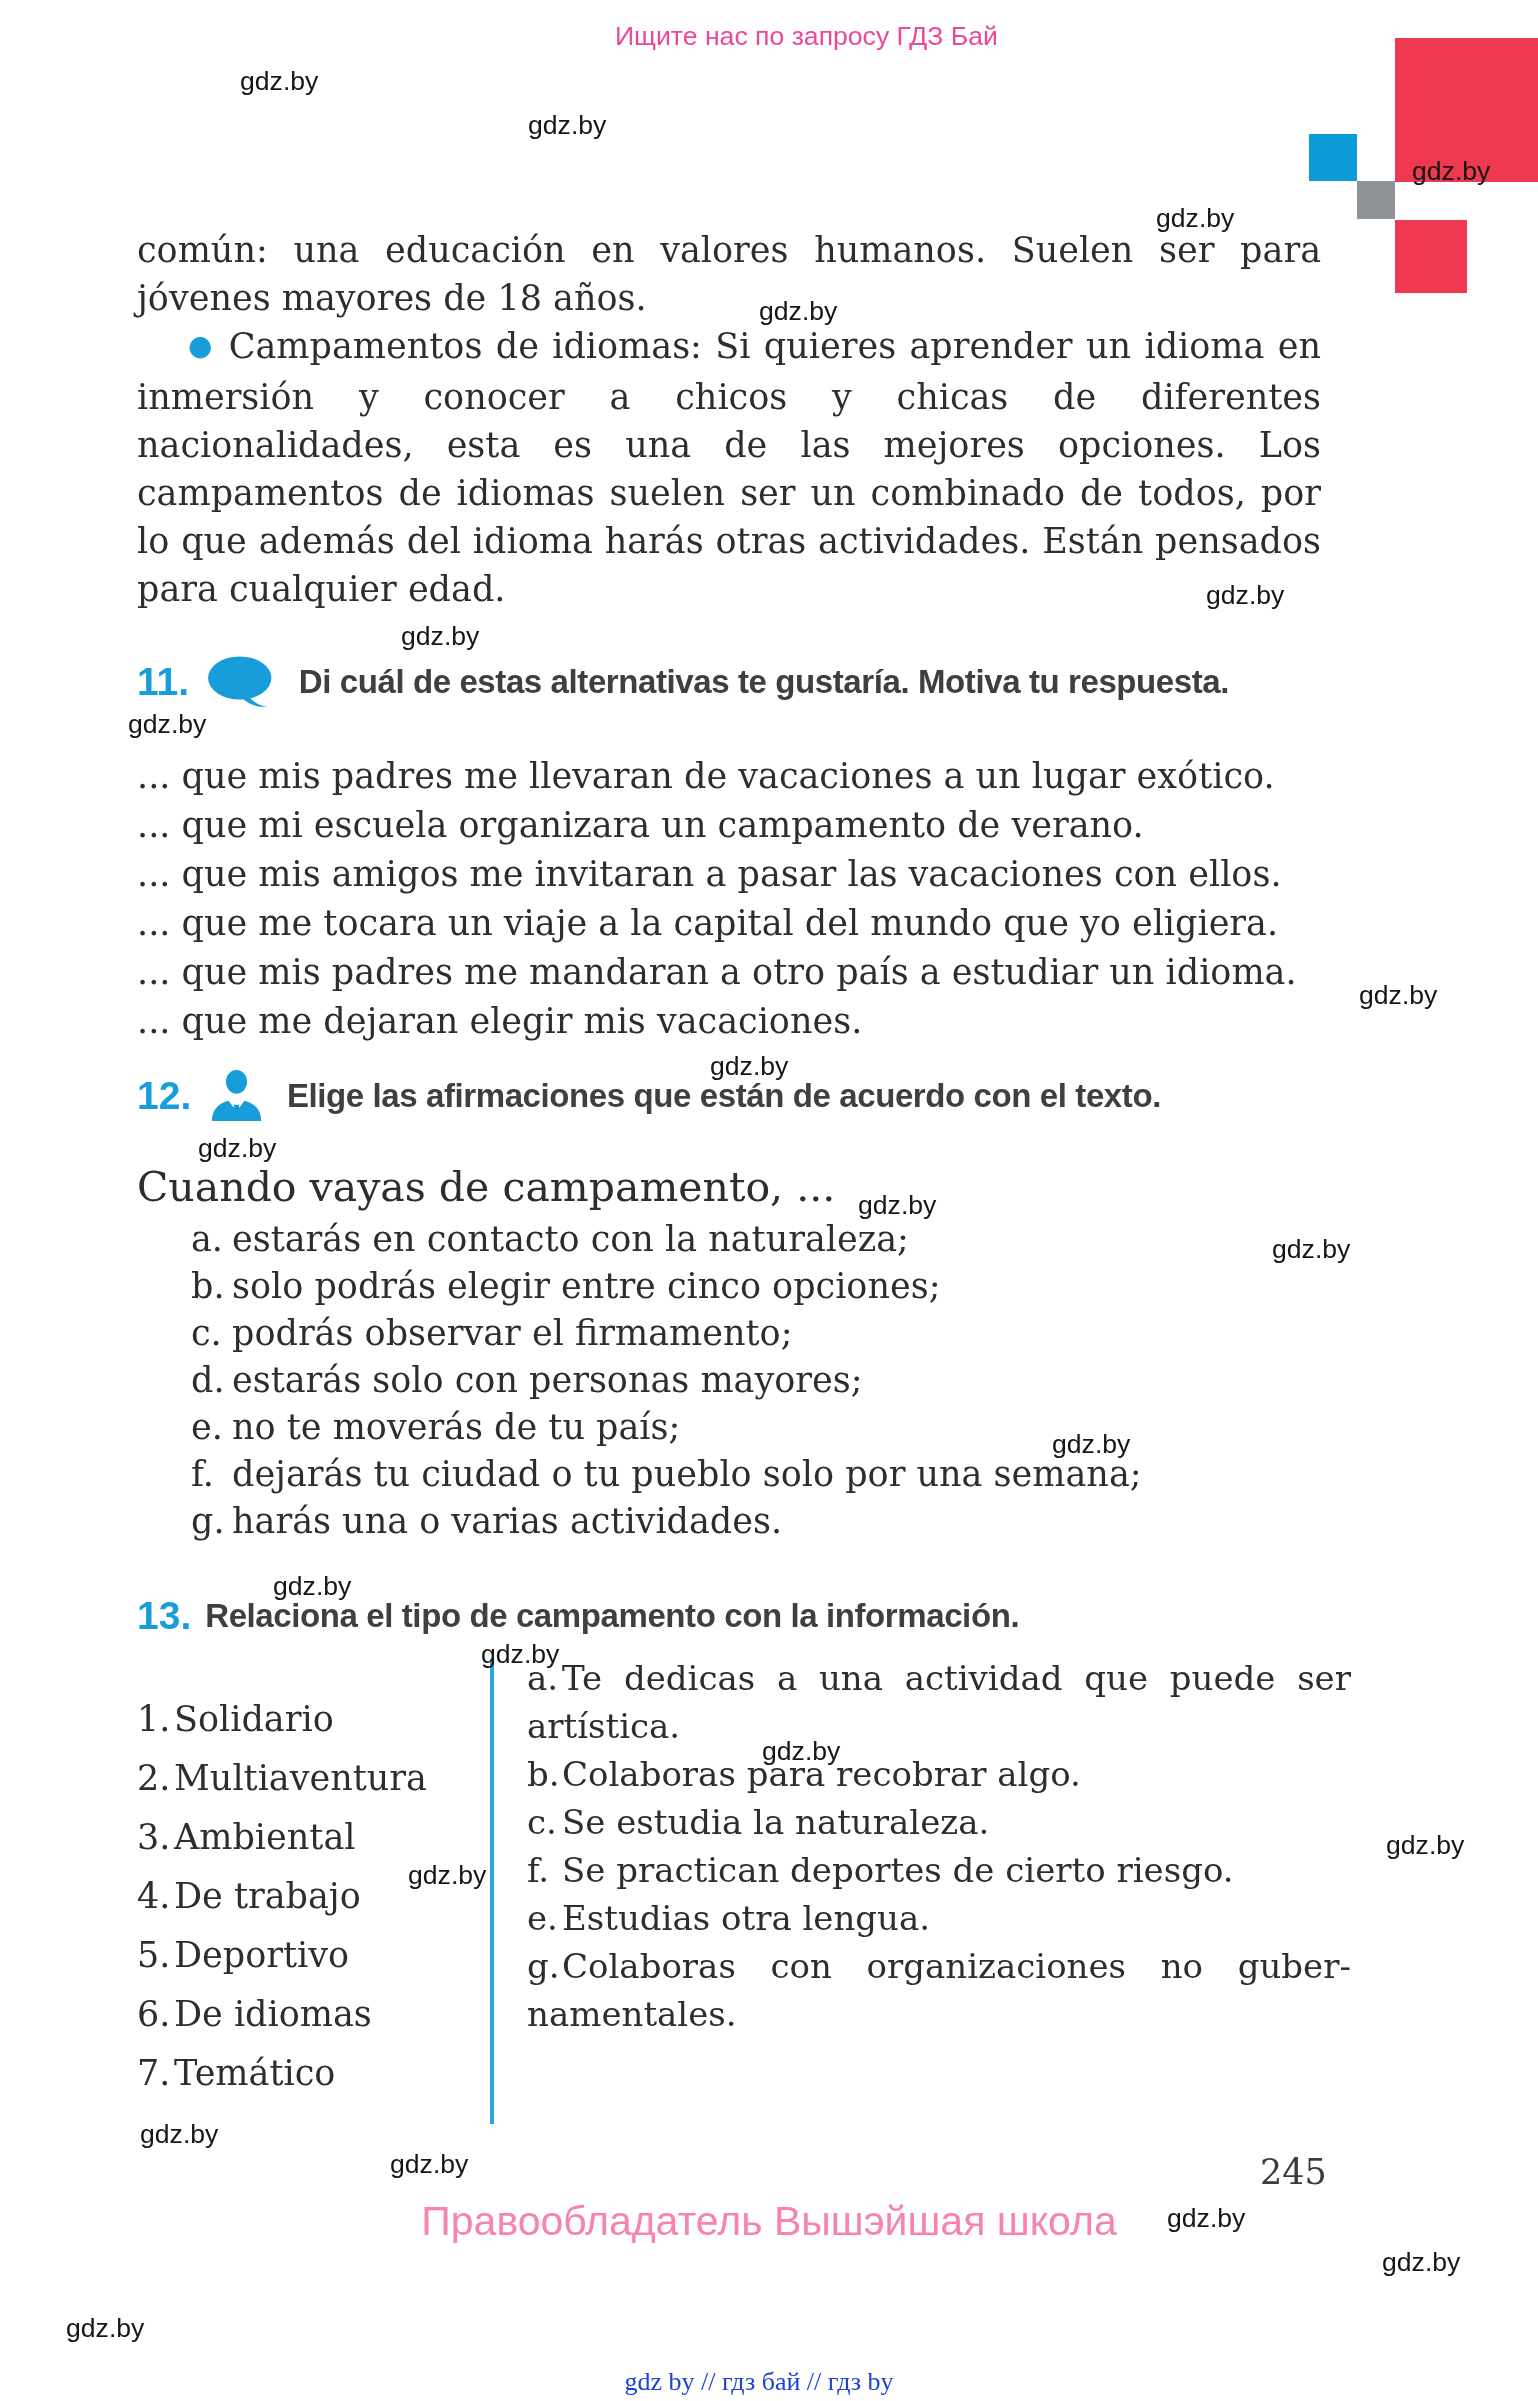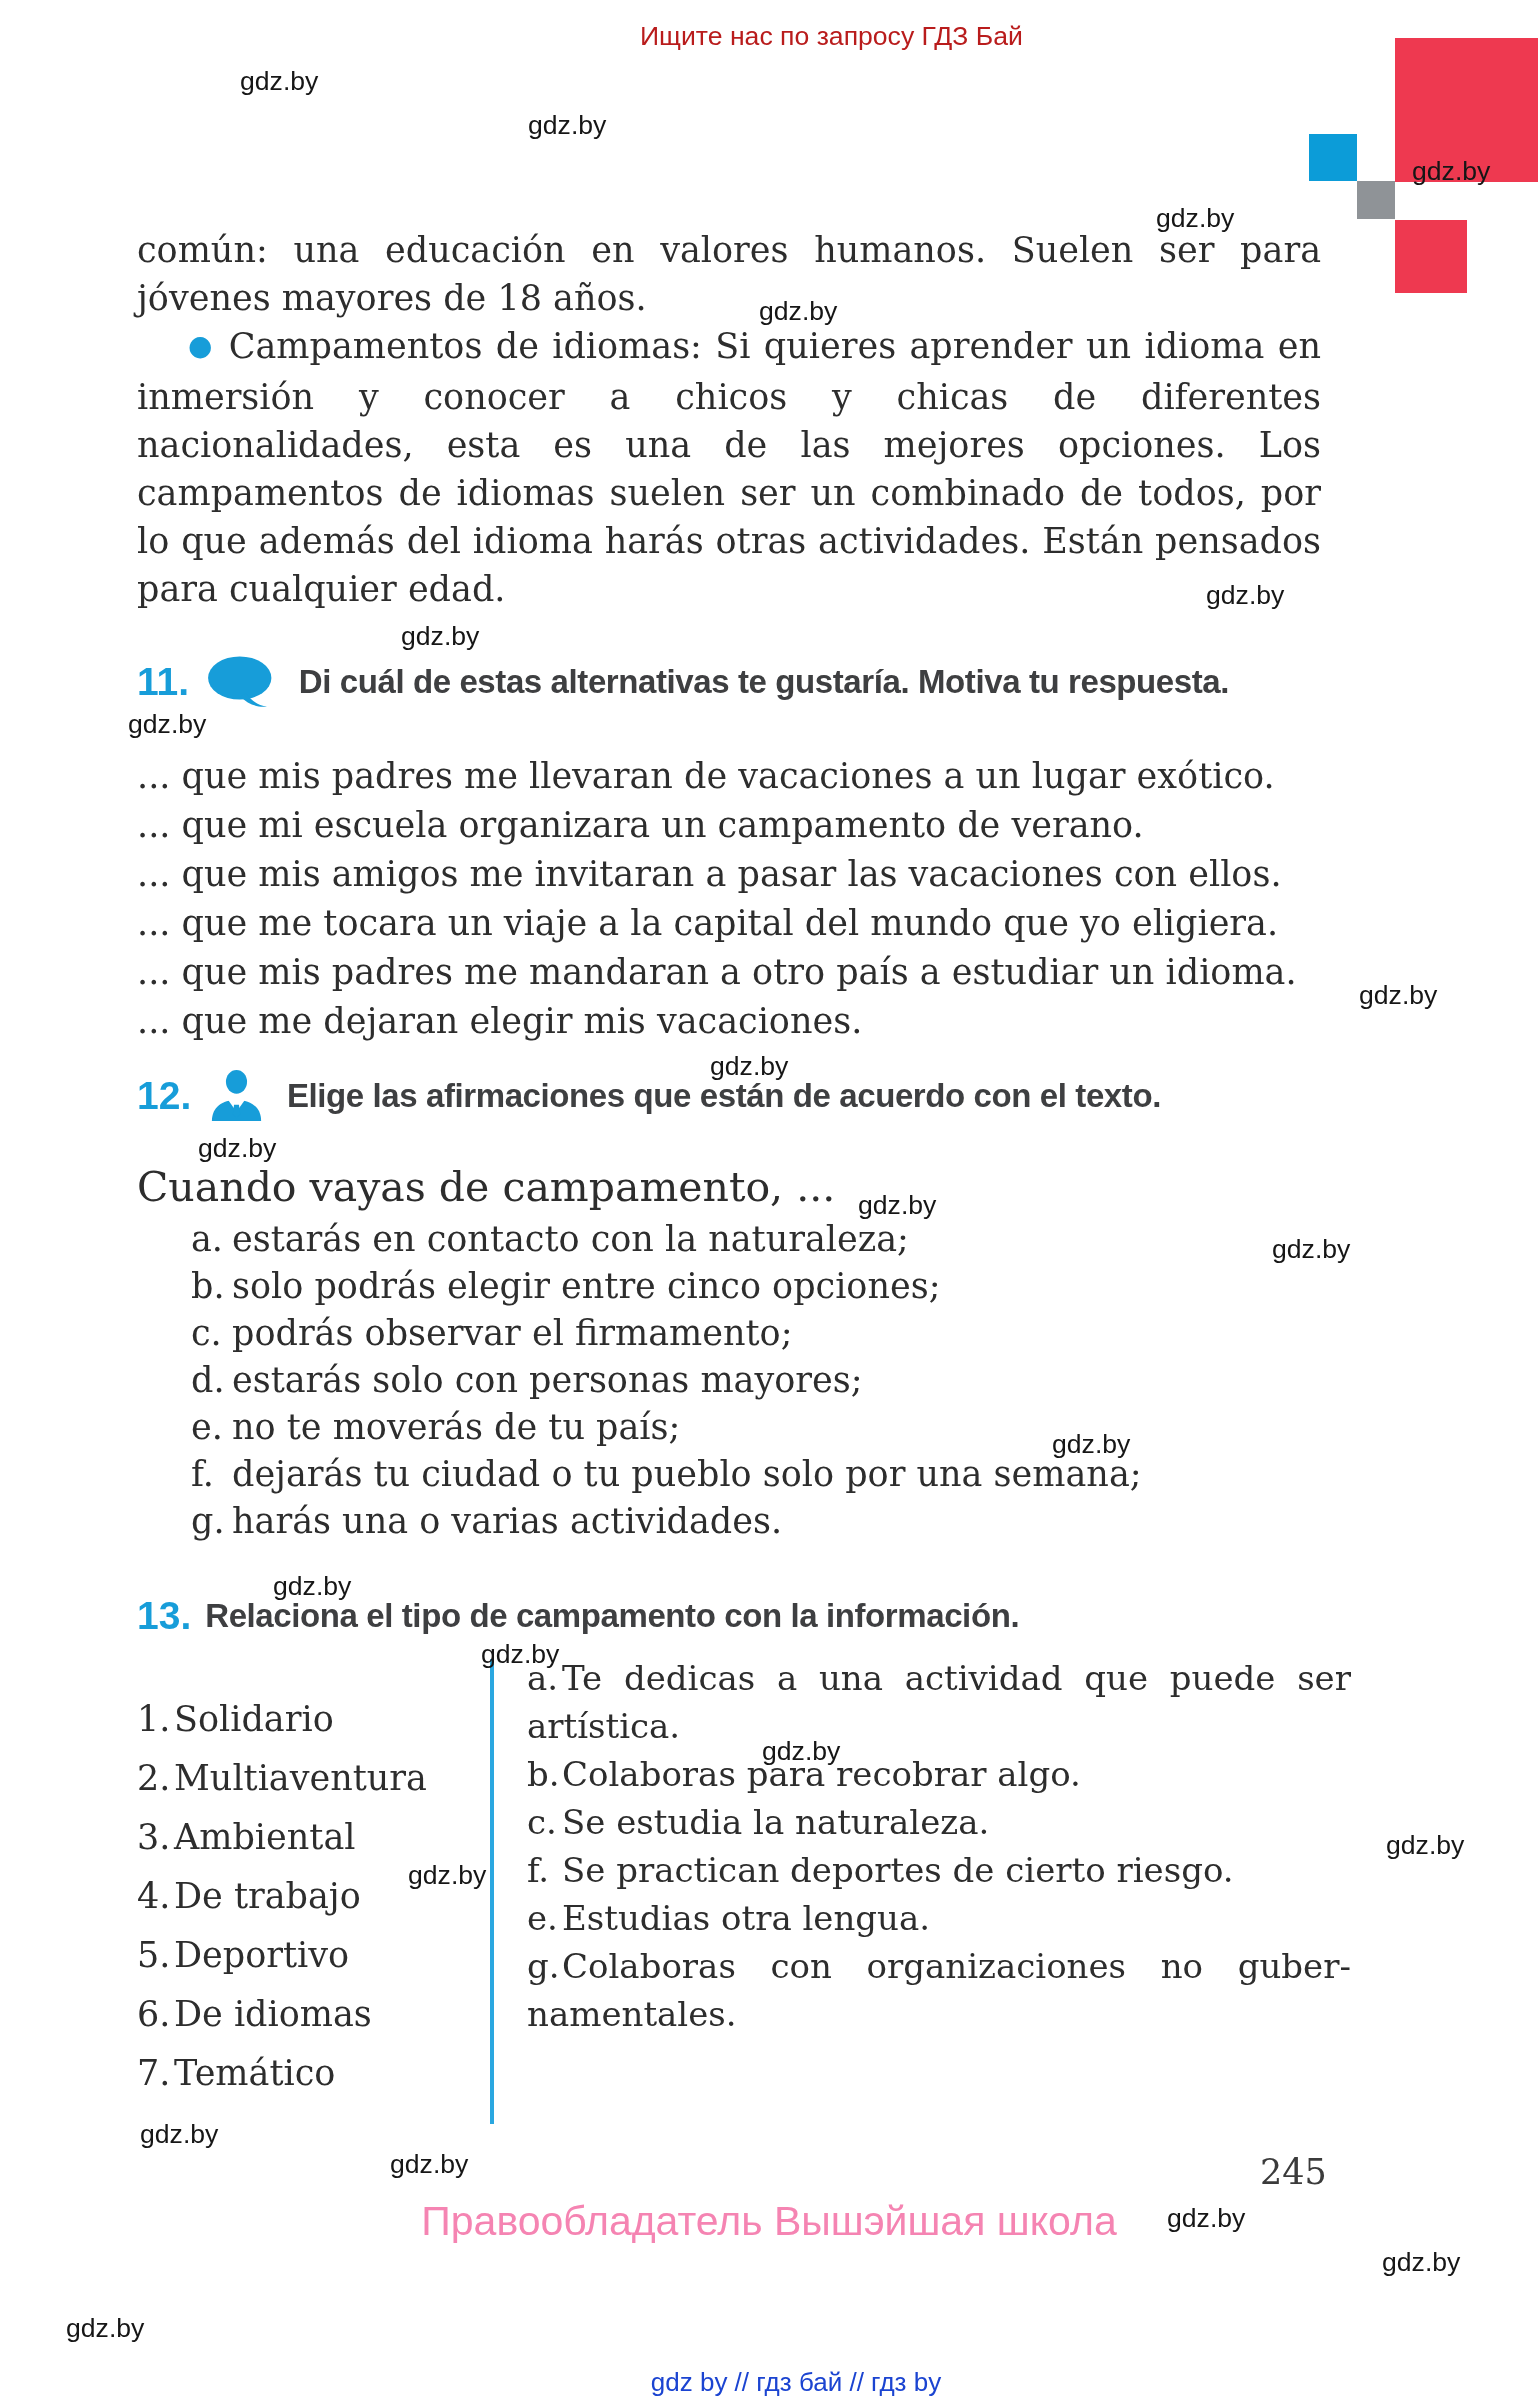--- a/index.html
+++ b/index.html
@@ -9,21 +9,21 @@
   }
   
   .sq{position:absolute;}
   .sq-red-lg{left:1395px;top:38px;width:144px;height:144px;background:#ee3950;}
   .sq-blue{left:1309px;top:134px;width:48px;height:47px;background:#0c9cd8;}
   .sq-gray{left:1357px;top:181px;width:38px;height:38px;background:#8f9397;}
   .sq-red-sm{left:1395px;top:220px;width:72px;height:73px;background:#ee3950;}
 
   .promo-top{
     position:absolute;left:615px;top:21px;white-space:nowrap;
-    font-family:"Liberation Sans",sans-serif;font-size:26.6px;font-weight:500;color:#b91c1c;margin-left:25px;
+    font-family:"Liberation Sans",sans-serif;font-size:26.6px;font-weight:500;color:#ec4899;
   }
 
   .intro{position:absolute;left:137px;top:226px;width:1184px;
     font-size:35px;line-height:48px;text-align:justify;}
   .intro p{margin:0;}
   .bullet-par{text-indent:51px;}
   .bullet{color:#179dd9;font-size:28px;margin-right:14px;position:relative;top:-2.7px;text-indent:0;}
 
   .ex-header{position:absolute;display:flex;align-items:center;white-space:nowrap;}
   #ex11-header{left:137px;top:654px;height:55px;}
@@ -47,22 +47,22 @@
   .cnum{display:inline-block;min-width:37px;}
   .divider{position:absolute;left:490px;top:1659px;width:3.5px;height:465px;background:#2aa7e0;}
   #desc-list{position:absolute;left:527px;top:1654px;width:824px;
     font-size:34px;line-height:48px;text-align:justify;}
   #desc-list p{margin:0;}
   .dletter{display:inline-block;min-width:35px;}
 
   .page-num{position:absolute;left:1260px;top:2152px;font-size:35px;color:#3b3b3b;}
   .copyright{position:absolute;left:769px;top:2198px;transform:translateX(-50%);white-space:nowrap;
     font-family:"Liberation Sans",sans-serif;font-size:41px;color:#f584b2;}
-  .footer-links{position:absolute;left:796px;top:2367px;transform:translateX(-50%);white-space:nowrap;
-    font-family:Liberation Sans, sans-serif;font-size:26px;color:#1b44d1;}
+  .footer-links{position:absolute;left:759px;top:2367px;transform:translateX(-50%);white-space:nowrap;
+    font-family:Liberation Serif, serif;font-size:26px;color:#1b44d1;}
 
   .wm-layer span{
     position:absolute;font-family:"Liberation Sans",sans-serif;font-size:26.6px;color:#161616;
     white-space:nowrap;z-index:9;
   }
 </style>
 </head>
 <body>
 
 <div class="page">

